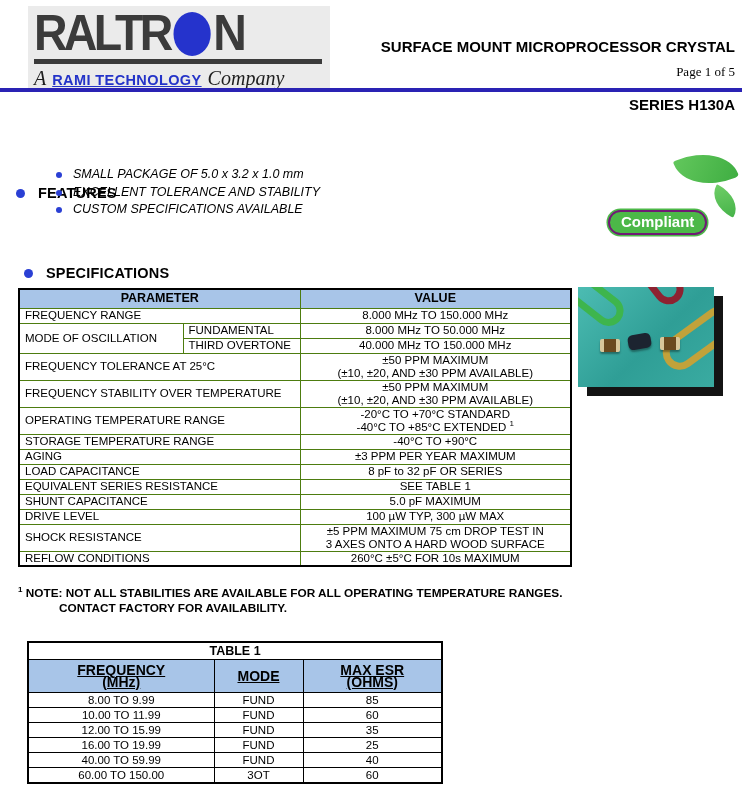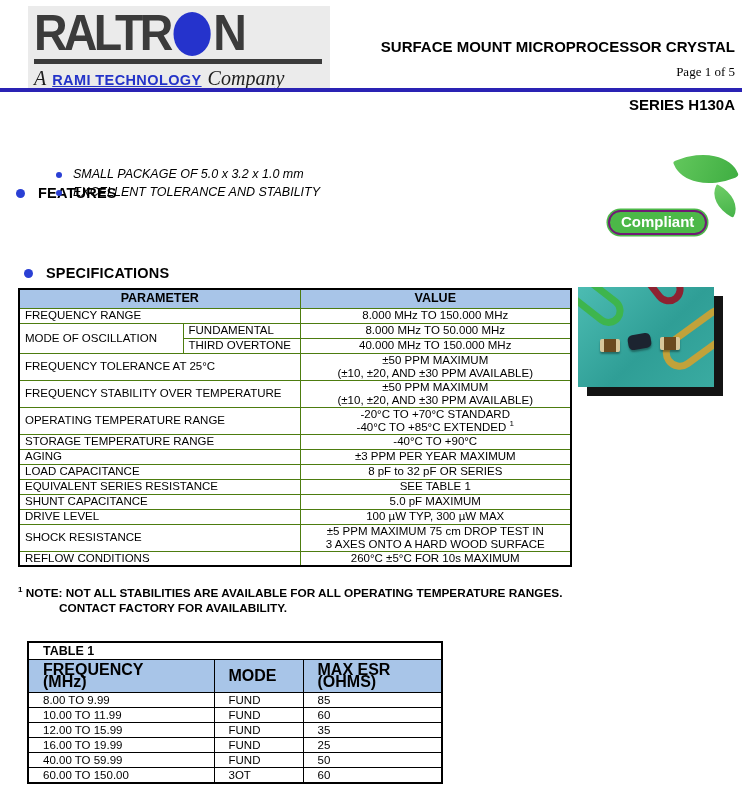--- a/index.html
+++ b/index.html
@@ -83,24 +83,24 @@
     background:linear-gradient(90deg,#d9c89b 0 22%,#6b4a1f 22% 78%,#d9c89b 78% 100%);
     box-shadow:0 2px 2px rgba(0,0,0,0.35); }
   .comp-dark{ width:23px; height:15px; border-radius:5px; background:#1c2430;
     transform:rotate(-10deg); box-shadow:0 2px 2px rgba(0,0,0,0.35); }
   
   .spec-note{ position:absolute; left:18px; top:586px; width:620px;
     font-weight:bold; font-size:11.8px; line-height:15px; }
   .spec-note .line2{ padding-left:41px; }
   
   .t1{ position:absolute; left:27px; top:641px; width:414px; border:2px solid #000; }
-  .t1 td{ border:1px solid #000; font-size:11.5px; line-height:12px;
-    padding:1px 14px; }
+  .t1 td{ border:1px solid #000; text-align:center; font-size:11.5px; line-height:12px;
+    padding:1px 8px; }
   .t1 td.title{ font-weight:bold; font-size:12.5px; height:17px; }
-  .t1 td.hdr{ background:var(--tbl-hdr); font-weight:bold; font-size:16px; height:33px; }
+  .t1 td.hdr{ background:var(--tbl-hdr); font-weight:bold; font-size:14px; height:33px;text-decoration:underline; }
 </style>
 </head>
 <body>
 
 <div class="logo-block">
   <div class="wordmark">
     <span>RALTR</span>
     <span class="o-dot"></span>
     <span>N</span>
   </div>
@@ -122,20 +122,24 @@
   <span class="sec-title">FEATURES</span>
 </div>
 <div class="features-list">
   <div class="feature-item">
     <span class="item-bullet"></span>
     <span class="feature-text">SMALL PACKAGE OF 5.0 x 3.2 x 1.0 mm</span>
   </div>
   <div class="feature-item">
     <span class="item-bullet"></span>
     <span class="feature-text">EXCELLENT TOLERANCE AND STABILITY</span>
+  </div>
+  <div class="feature-item">
+    <span class="item-bullet"></span>
+    <span class="feature-text">CUSTOM SPECIFICATIONS AVAILABLE</span>
   </div>
 </div>
 
 <div class="rohs">
   <div class="rohs-leaf-big"></div>
   <div class="rohs-leaf-small"></div>
   <div class="rohs-text">RoHS</div>
   <div class="rohs-pill">Compliant</div>
 </div>
 
@@ -280,21 +284,21 @@
         <td>35</td>
       </tr>
       <tr>
         <td>16.00 TO 19.99</td>
         <td>FUND</td>
         <td>25</td>
       </tr>
       <tr>
         <td>40.00 TO 59.99</td>
         <td>FUND</td>
-        <td>50</td>
+        <td>40</td>
       </tr>
       <tr>
         <td>60.00 TO 150.00</td>
         <td>3OT</td>
         <td>60</td>
       </tr>
     </tbody>
 </table>
 
 </body></html>

